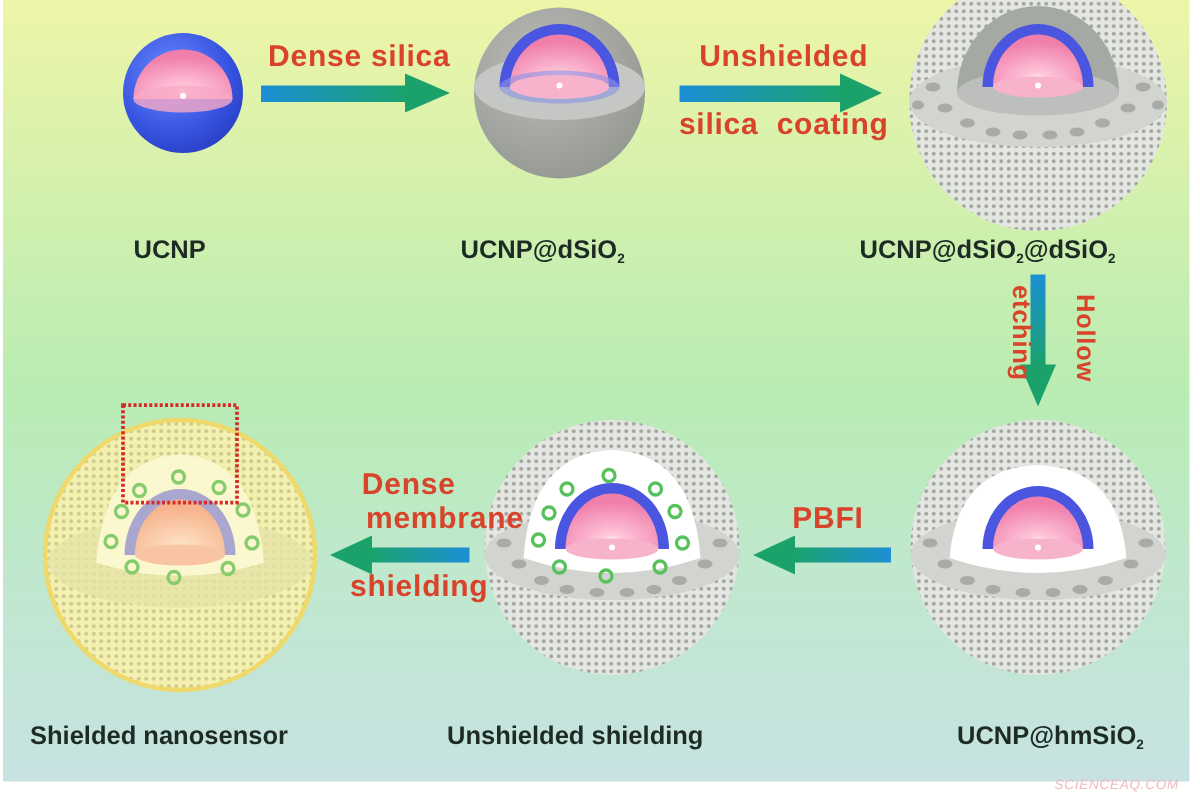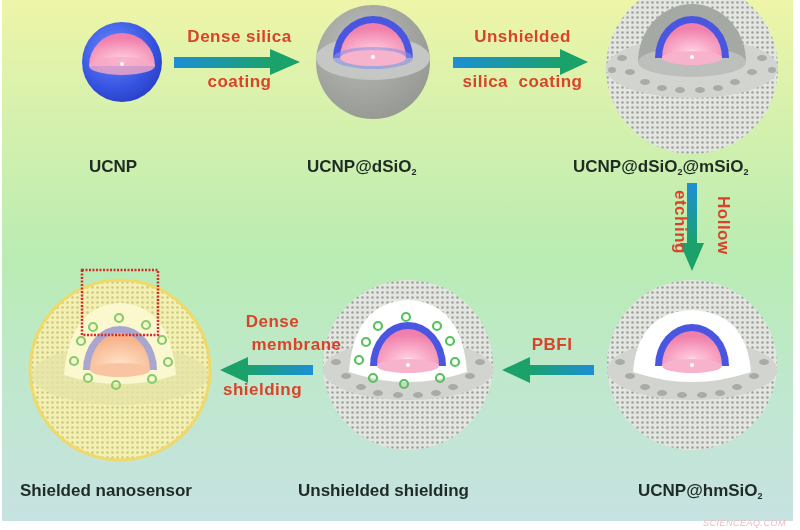--- a/index.html
+++ b/index.html
@@ -8,21 +8,21 @@
       position: relative; overflow: hidden;
       font-family: "Liberation Sans", "DejaVu Sans", sans-serif;
     }
     .panel {
       position: absolute; left: 2px; top: 0; width: 791px; height: 521px;
       background: linear-gradient(to bottom, #eef5a8 0%, #d6f1ad 22%, #b9ecb3 50%, #bfe8cc 72%, #c7e2e2 100%);
       overflow: hidden;
     }
     svg.scene { position: absolute; left: 0; top: 0; }
     .step-text {
-      position: absolute; color: #d9432a; font-weight: bold; font-size: 17px;
+      position: absolute; color: #d9432a; font-weight: bold; font-size: 20px;
       letter-spacing: 0.5px; white-space: nowrap; text-align: center;
     }
     .label {
       position: absolute; color: #1e2a24; font-weight: bold; font-size: 17px;
       white-space: nowrap;
     }
     .label sub { font-size: 9px; vertical-align: -3px; }
     .vert {
       position: absolute; color: #d9432a; font-weight: bold; font-size: 17px;
       letter-spacing: 0.5px; white-space: nowrap;
@@ -219,35 +219,34 @@
         <circle cx="168" cy="362" r="4"></circle>
           <circle cx="88" cy="378" r="4"></circle>
           <circle cx="152" cy="379" r="4"></circle>
         <circle cx="116" cy="385" r="4"></circle>
       </g>
       <rect x="82" y="270" width="76" height="65" fill="none" stroke="#d52b2b" stroke-width="2.5" stroke-dasharray="2 1.5"></rect>
     </g>
   </svg>
 
   <div class="step-text" style="left:170px; top:27px; width:135px;">Dense silica</div>
-  <div class="step-text" style="left:170px; top:72px; width:135px;">coating</div>
 
   <div class="step-text" style="left:448px; top:27px; width:145px;">Unshielded</div>
   <div class="step-text" style="left:448px; top:72px; width:145px; white-space:pre;">silica  coating</div>
 
   <div class="vert" style="left:731px; top:196px;">Hollow</div>
   <div class="vert" style="left:688px; top:190px;">etching</div>
 
   <div class="step-text" style="left:505px; top:335px; width:90px;">PBFI</div>
 
   <div class="step-text" style="left:218px; top:312px; width:105px;">Dense</div>
   <div class="step-text" style="left:218px; top:335px; width:105px;margin-left:24px;">membrane</div>
-  <div class="step-text" style="left:208px; top:380px; width:105px;">shielding</div>
+  <div class="step-text" style="left:225px; top:380px; width:105px;">shielding</div>
 
   <div class="label" style="left:87px; top:157px;"><span>UCNP</span></div>
   <div class="label" style="left:305px; top:157px;"><span>UCNP@dSiO</span><sub>2</sub></div>
-  <div class="label" style="left:571px; top:157px;"><span>UCNP@dSiO</span><sub>2</sub><span>@mSiO</span><sub>2</sub></div>
+  <div class="label" style="left:571px; top:157px;"><span>UCNP@dSiO</span><sub>2</sub><span>@dSiO</span><sub>2</sub></div>
   <div class="label" style="left:616px; top:481px;margin-left:20px;"><span>UCNP@hmSiO</span><sub>2</sub></div>
   <div class="label" style="left:296px; top:481px;"><span>Unshielded shielding</span></div>
   <div class="label" style="left:18px; top:481px;"><span>Shielded nanosensor</span></div>
 </div>
 
 <div class="watermark">SCIENCEAQ.COM</div>
 
 </body></html>

